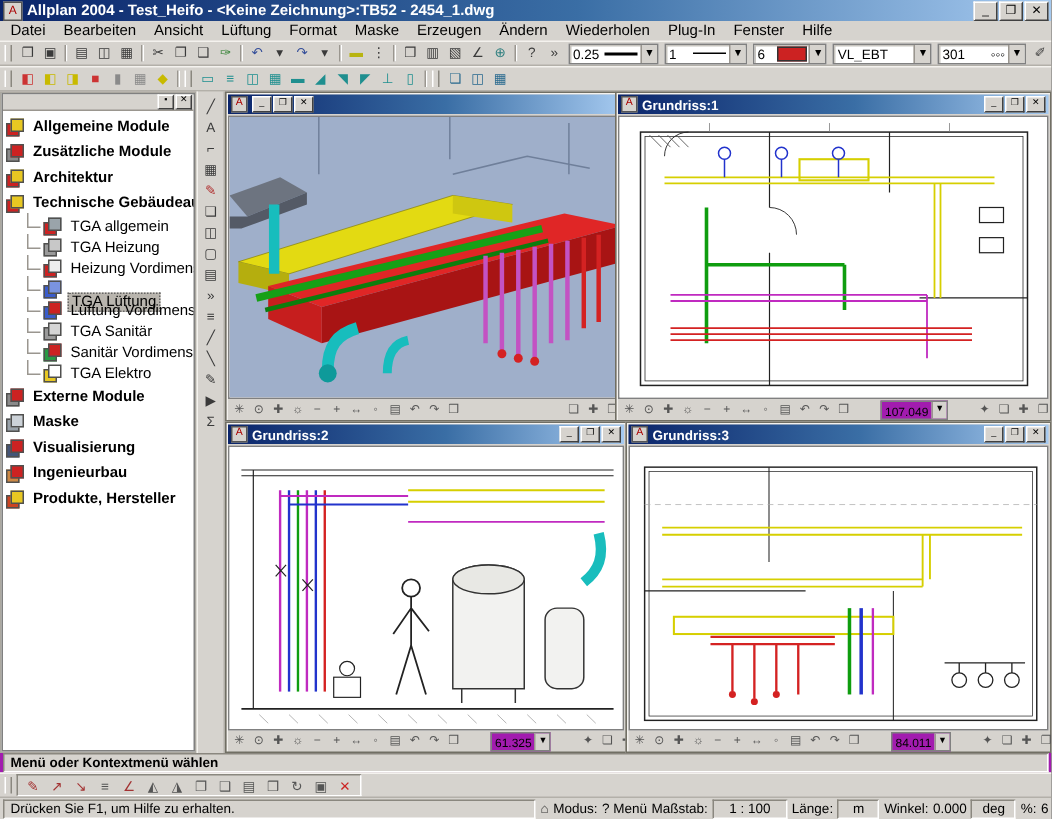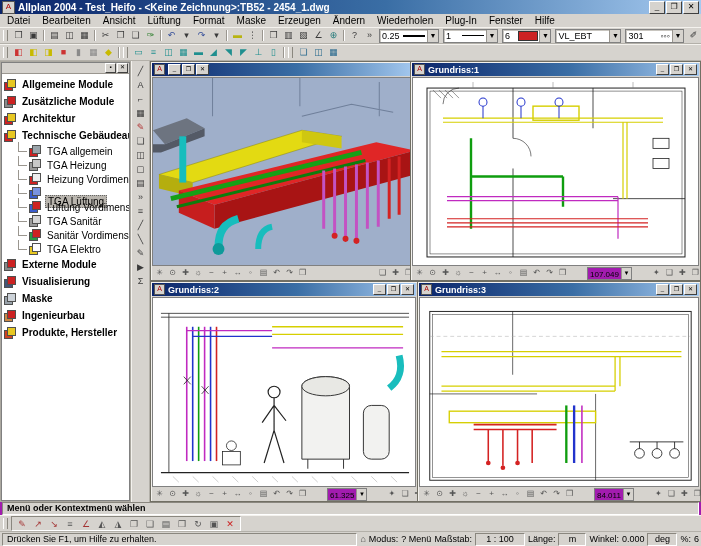--- a/index.html
+++ b/index.html
@@ -312,31 +312,31 @@
         </div>
           <div class="titem top">
           <span class="ti">
               <i class="a" style="background:#8a8a8a"></i>
               <i class="b" style="background:#cc2222"></i>
             </span>
           <span class="lbl">Externe Module</span>
         </div>
           <div class="titem top">
           <span class="ti">
+              <i class="a" style="background:#99a2aa"></i>
+              <i class="b" style="background:#ccd2d8"></i>
+            </span>
+          <span class="lbl">Maske</span>
+        </div>
+          <div class="titem top">
+          <span class="ti">
               <i class="a" style="background:#445577"></i>
               <i class="b" style="background:#cc2222"></i>
             </span>
           <span class="lbl">Visualisierung</span>
-        </div>
-          <div class="titem top">
-          <span class="ti">
-              <i class="a" style="background:#99a2aa"></i>
-              <i class="b" style="background:#ccd2d8"></i>
-            </span>
-          <span class="lbl">Maske</span>
         </div>
           <div class="titem top">
           <span class="ti">
               <i class="a" style="background:#cc8844"></i>
               <i class="b" style="background:#cc2222"></i>
             </span>
           <span class="lbl">Ingenieurbau</span>
         </div>
           <div class="titem top">
           <span class="ti">

